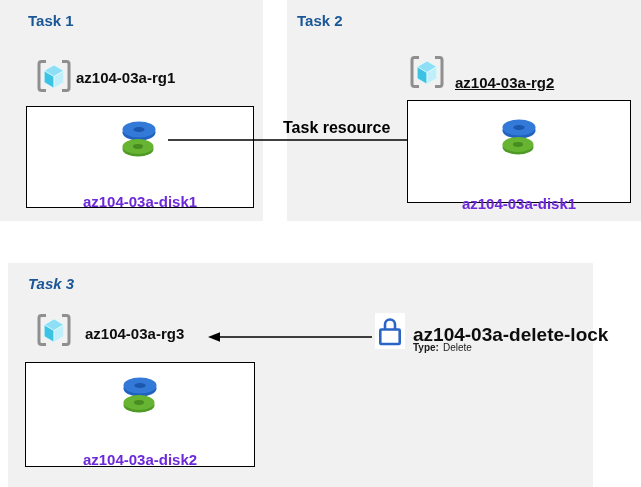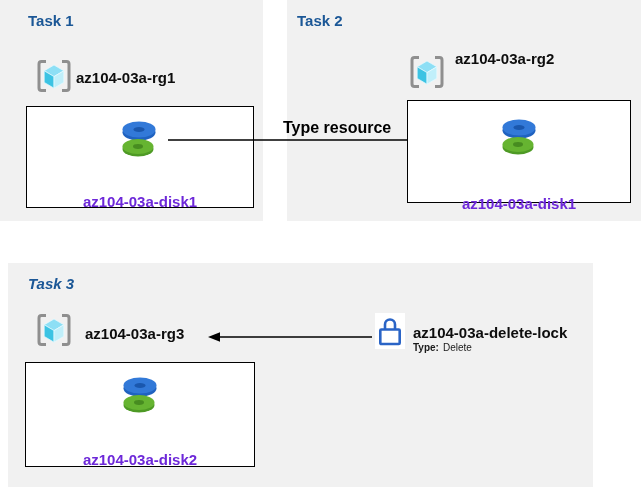--- a/index.html
+++ b/index.html
@@ -8,21 +8,21 @@
     font-family:"Liberation Sans",sans-serif;color:#111;
   }
   .panel{position:absolute;background:#f1f1f1;}
   .panel-title{position:absolute;font-size:15px;font-weight:700;color:#1b5796;}
   .rg-label,.res-label{position:absolute;font-size:15px;font-weight:700;color:#0d0d0d;white-space:nowrap;}
   .res-box{position:absolute;background:#ffffff;border:1.5px solid #000;box-sizing:border-box;}
   .res-label-center{position:absolute;font-size:15px;font-weight:700;color:#6d28d9;text-align:center;margin-top:32px;}
   .icon{position:absolute;}
   .arrow-label{position:absolute;font-size:16px;font-weight:700;color:#000;white-space:nowrap;}
   .lock-bg{position:absolute;background:#ffffff;display:flex;align-items:center;justify-content:center;}
-  .lock-name{position:absolute;font-size:15px;font-weight:700;color:#0d0d0d;white-space:nowrap;}
+  .lock-name{position:absolute;font-size:19px;font-weight:700;color:#0d0d0d;white-space:nowrap;}
   .lock-type{position:absolute;font-size:10px;color:#1a1a1a;white-space:nowrap;}
   .lock-type .t-label{font-weight:700;}
   .lock-type .t-value{font-weight:400;margin-left:4px;}
   svg{display:block;}
 </style>
 </head>
 <body>
 
 <div id="canvas">
 
@@ -51,38 +51,38 @@
       <ellipse cx="18" cy="15.5" rx="16.5" ry="8" fill="#1f62c0"></ellipse>
       <ellipse cx="18" cy="12.5" rx="16.5" ry="8" fill="#3279d8"></ellipse>
       <ellipse cx="18" cy="12.5" rx="5.5" ry="2.6" fill="#1a57ad"></ellipse>
       <ellipse cx="17" cy="32" rx="15.5" ry="7.5" fill="#4e9a25"></ellipse>
       <ellipse cx="17" cy="29.5" rx="15.5" ry="7.5" fill="#66b431"></ellipse>
       <ellipse cx="17" cy="29.5" rx="5" ry="2.4" fill="#478c20"></ellipse>
     </svg>
   </div>
   <div class="res-label-center" style="left:26px;top:161px;width:228px;">az104-03a-disk1</div>
 
-  <div class="arrow-label" style="left:283px;top:119px;">Type resource</div>
+  <div class="arrow-label" style="left:283px;top:119px;">Task resource</div>
   <div class="icon" style="left:168px;top:132px;">
     <svg width="302" height="16" viewBox="0 0 302 16">
       <line x1="0" y1="8" x2="291" y2="8" stroke="#000" stroke-width="1.6"></line>
       <polygon points="290,3.2 302,8 290,12.8" fill="#000"></polygon>
     </svg>
   </div>
 
   <div class="icon" style="left:408px;top:55px;">
     <svg width="38" height="34" viewBox="0 0 38 34">
       <path d="M11 2.5 H6.5 a2.5 2.5 0 0 0 -2.5 2.5 V29 a2.5 2.5 0 0 0 2.5 2.5 H11" fill="none" stroke="#8f8f8f" stroke-width="3"></path>
       <path d="M27 2.5 H31.5 a2.5 2.5 0 0 1 2.5 2.5 V29 a2.5 2.5 0 0 1 -2.5 2.5 H27" fill="none" stroke="#8f8f8f" stroke-width="3"></path>
       <path d="M19 6 L28.8 11.8 L19 17.6 L9.2 11.8 Z" fill="#8ddff5" stroke="#eafaff" stroke-width="0.7"></path>
       <path d="M9.2 11.8 L19 17.6 V29.2 L9.2 23.4 Z" fill="#3cc3e3" stroke="#eafaff" stroke-width="0.7"></path>
       <path d="M28.8 11.8 L19 17.6 V29.2 L28.8 23.4 Z" fill="#c0effa" stroke="#eafaff" stroke-width="0.7"></path>
     </svg>
   </div>
-  <div class="rg-label" style="left:455px;top:50px;">az104-03a-rg2</div>
+  <div class="rg-label" style="left:455px;top:74px;text-decoration:underline;">az104-03a-rg2</div>
 
   <div class="res-box" style="left:407px;top:100px;width:224px;height:103px;"></div>
   <div class="icon" style="left:501px;top:115px;">
     <svg width="36" height="42" viewBox="0 0 36 42">
       <ellipse cx="18" cy="15.5" rx="16.5" ry="8" fill="#1f62c0"></ellipse>
       <ellipse cx="18" cy="12.5" rx="16.5" ry="8" fill="#3279d8"></ellipse>
       <ellipse cx="18" cy="12.5" rx="5.5" ry="2.6" fill="#1a57ad"></ellipse>
       <ellipse cx="17" cy="32" rx="15.5" ry="7.5" fill="#4e9a25"></ellipse>
       <ellipse cx="17" cy="29.5" rx="15.5" ry="7.5" fill="#66b431"></ellipse>
       <ellipse cx="17" cy="29.5" rx="5" ry="2.4" fill="#478c20"></ellipse>

